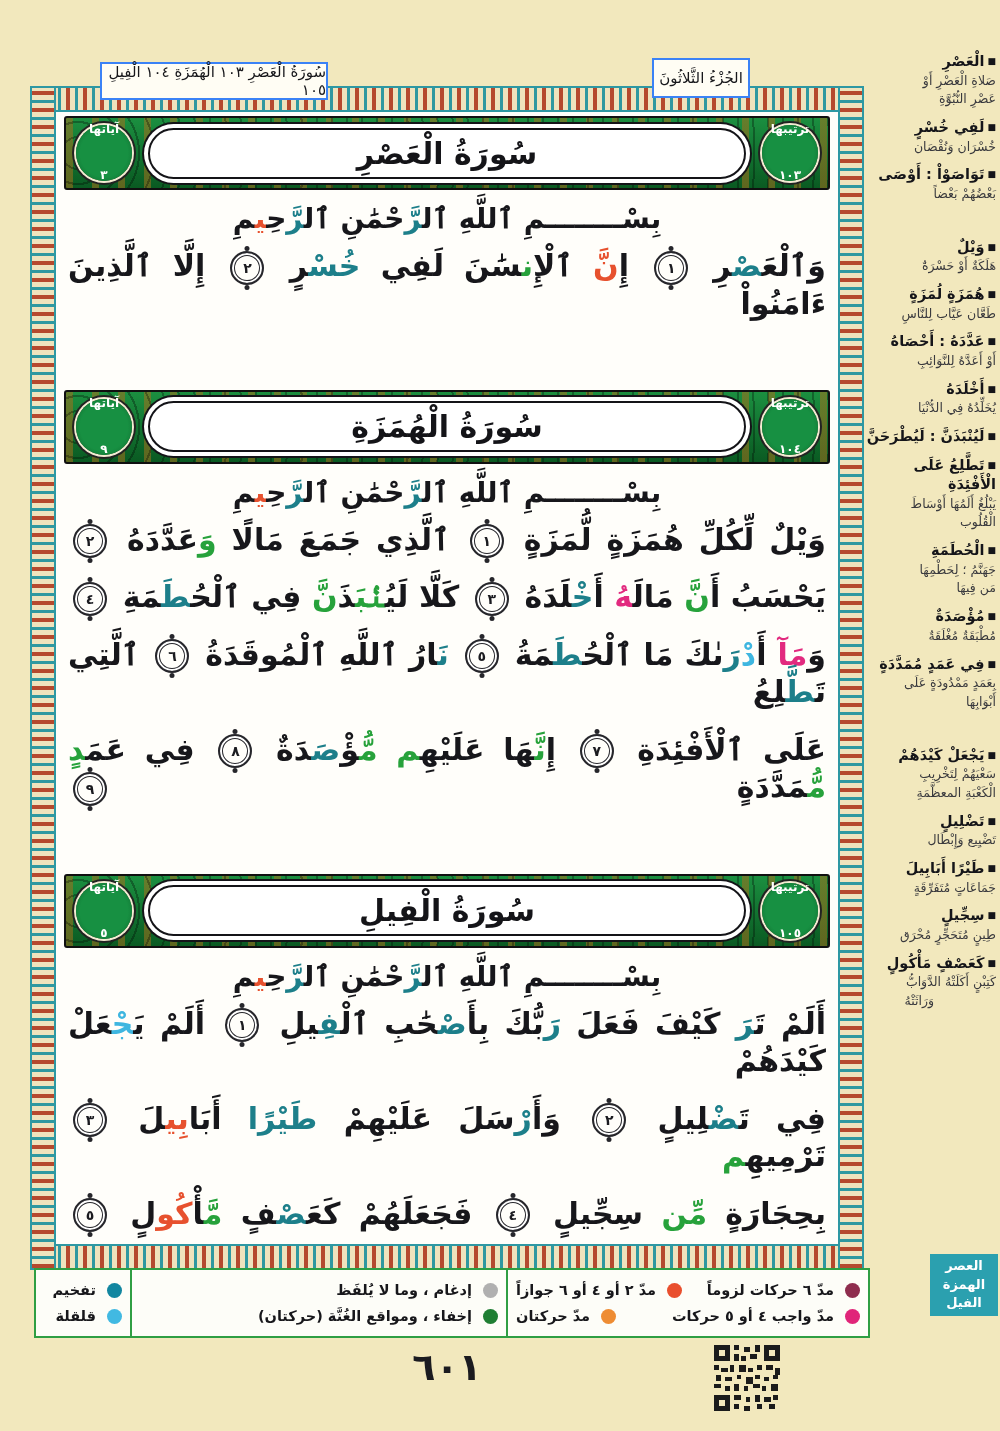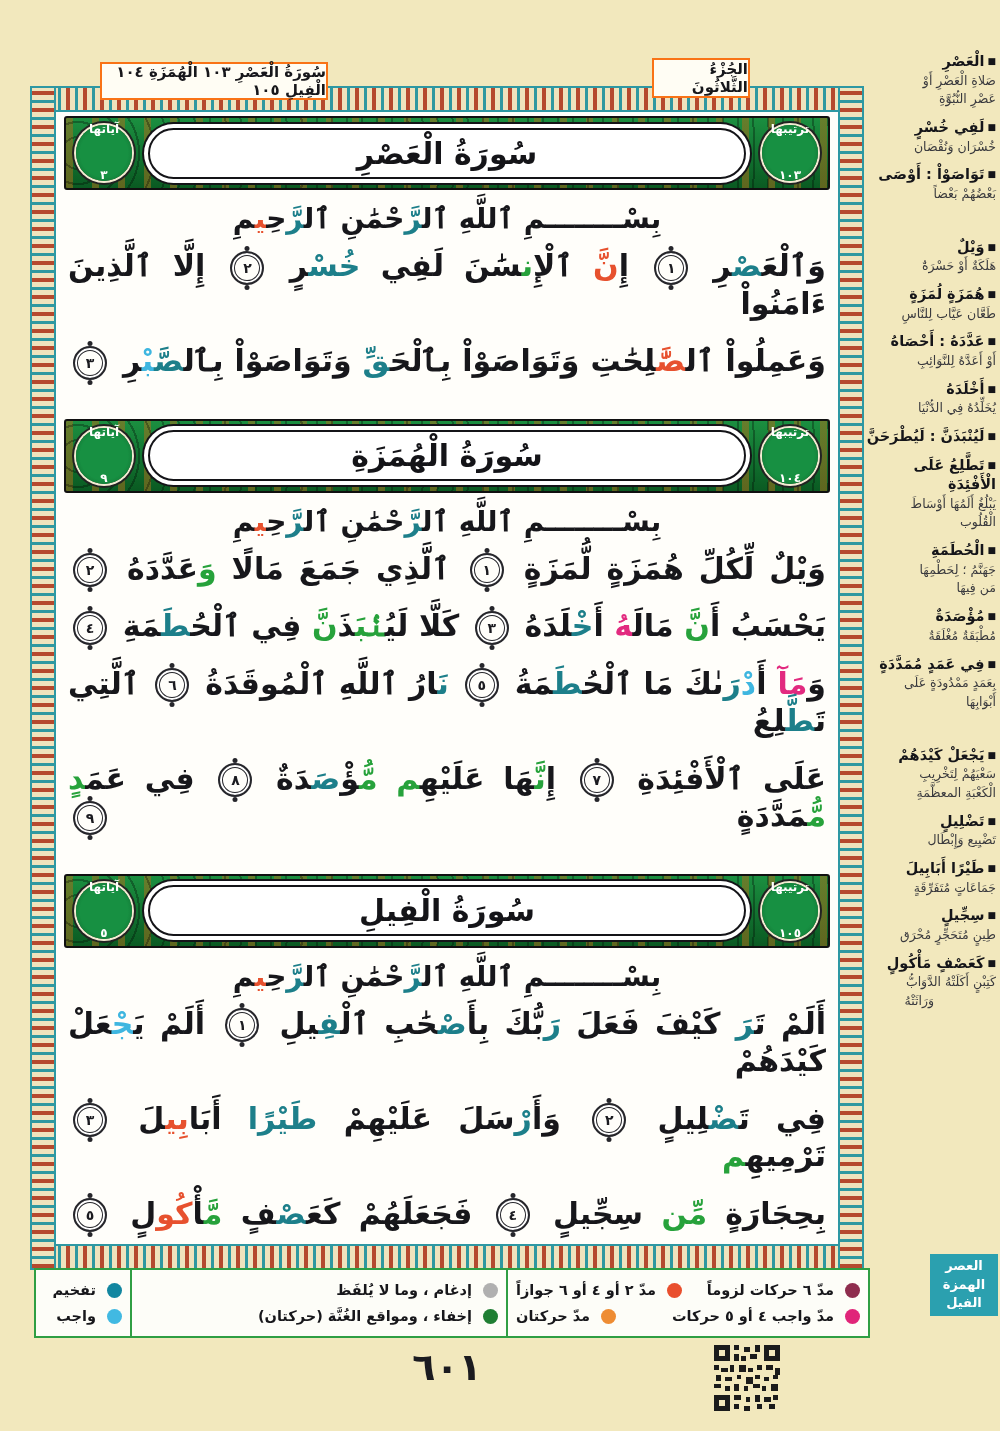--- a/index.html
+++ b/index.html
@@ -14,22 +14,22 @@
   .fb-h{height:26px;left:30px;width:834px;
     background-image:repeating-linear-gradient(90deg,#b5492e 0 4px,#efe3bd 4px 9px,#2f98a0 9px 12px,#efe3bd 12px 17px);}
   .fb-v{width:26px;top:86px;height:1184px;
     background-image:repeating-linear-gradient(0deg,#b5492e 0 4px,#efe3bd 4px 9px,#2f98a0 9px 12px,#efe3bd 12px 17px);}
   .fb-top{top:86px;}
   .fb-bottom{top:1244px;}
   .fb-left{left:30px;}
   .fb-right{left:838px;}
 
   
-  .hdr-box{position:absolute;background:#fffdf4;border:2px solid #f97316;
-    color:#17171b;font-weight:bold;display:flex;align-items:center;justify-content:center;
+  .hdr-box{position:absolute;background:#fffdf4;border:2px solid #3b82f6;
+    color:#17171b;font-weight:normal;display:flex;align-items:center;justify-content:center;
     box-sizing:border-box;z-index:5;}
   .hdr-left{left:100px;top:62px;width:228px;height:38px;font-size:15px;}
   .hdr-right{left:652px;top:58px;width:98px;height:40px;font-size:15px;}
 
   
   .content{
     position:absolute;left:56px;top:112px;width:782px;height:1132px;
     background:#fffefa;box-sizing:border-box;padding:2px 8px;
     display:flex;flex-direction:column;justify-content:space-between;
   }
@@ -41,21 +41,21 @@
     padding:0 10px;box-sizing:border-box;margin:2px 0;
     background-image:
       repeating-radial-gradient(circle at 12px 50%,rgba(0,0,0,.30) 0 2px,transparent 2px 15px),
       repeating-linear-gradient(90deg,rgba(163,112,28,.55) 0 7px,rgba(0,0,0,0) 7px 26px),
       linear-gradient(180deg,#1b8f40,#0a5a22);
   }
   .medal{
     width:56px;height:56px;border-radius:50%;flex:0 0 auto;
     background:radial-gradient(circle,#179042 60%,#0c632a 100%);
     box-shadow:0 0 0 2px #f3ecd2,0 0 0 4px #222;
-    color:#fff;display:flex;flex-direction:column;justify-content:center;
+    color:#fff;display:flex;flex-direction:column;align-items:center;justify-content:center;
     font-size:12px;font-weight:bold;line-height:1.15;text-align:center;gap:32px;
   }
   .cartouche{
     flex:1;margin:0 16px;background:#fff;color:#141418;
     border:2px solid #141418;border-radius:36px;
     box-shadow:0 0 0 4px #fff,0 0 0 6px #141418;
     font-size:30px;font-weight:bold;text-align:center;padding:6px 30px;
   }
 
   
@@ -142,21 +142,20 @@
       </div>
       <div class="cartouche">سُورَةُ الْعَصْرِ</div>
       <div class="medal">
         <span>آياتها</span>
         <span>٣</span>
       </div>
     </div>
     <div class="basmala"><span>بِسْــــــــمِ ٱللَّهِ ٱل</span><span style="color: rgb(29, 127, 138);">رَّ</span><span>حْمَٰنِ ٱل</span><span style="color: rgb(29, 127, 138);">رَّ</span><span>حِ</span><span style="color: rgb(231, 81, 46);">ي</span><span>مِ</span></div>
     <div>
         <div class="vline"><span>وَٱلْعَ</span><span style="color: rgb(29, 127, 138);">صْ</span><span>رِ </span><span class="aya">١</span><span> إِ</span><span style="color: rgb(231, 81, 46);">نَّ</span><span> ٱلْإِ</span><span style="color: rgb(39, 162, 59);">ن</span><span>سَٰنَ لَفِي </span><span style="color: rgb(29, 127, 138);">خُسْ</span><span>رٍ </span><span class="aya">٢</span><span> إِلَّا ٱلَّذِينَ ءَامَنُواْ</span></div>
-        <div class="vline"><span>وَعَمِلُواْ ٱل</span><span style="color: rgb(231, 81, 46);">صَّ</span><span>ٰلِحَٰتِ وَتَوَاصَوْاْ بِٱلْحَ</span><span style="color: rgb(29, 127, 138);">قِّ</span><span> وَتَوَاصَوْاْ بِٱل</span><span style="color: rgb(29, 127, 138);">صَّ</span><span style="color: rgb(62, 182, 224);">بْ</span><span>رِ </span><span class="aya">٣</span></div>
       </div>
   </section>
 
   <section>
     <div class="band">
       <div class="medal">
         <span>ترتيبها</span>
         <span>١٠٤</span>
       </div>
       <div class="cartouche">سُورَةُ الْهُمَزَةِ</div>
@@ -311,21 +310,21 @@
       <span>إخفاء ، ومواقع الغُنَّة (حركتان)</span>
     </div>
   </div>
   <div class="lsec lsec-tafkheem">
     <div class="litem">
       <span class="dot" style="background: rgb(18, 134, 160);"></span>
       <span>تفخيم</span>
     </div>
     <div class="litem">
       <span class="dot" style="background: rgb(65, 185, 226);"></span>
-      <span>واجب</span>
+      <span>قلقلة</span>
     </div>
   </div>
 </div>
 
 <div class="page-number">٦٠١</div>
 
 <svg class="qr" viewBox="0 0 29 29" shape-rendering="crispEdges">
   <rect width="29" height="29" fill="#f2e8bd"></rect>
   <g fill="#1b1b1b">
     <path d="M0 0h7v7h-7z M2 2h3v3h-3z M22 0h7v7h-7z M24 2h3v3h-3z M0 22h7v7h-7z M2 24h3v3h-3z" fill-rule="evenodd"></path>

